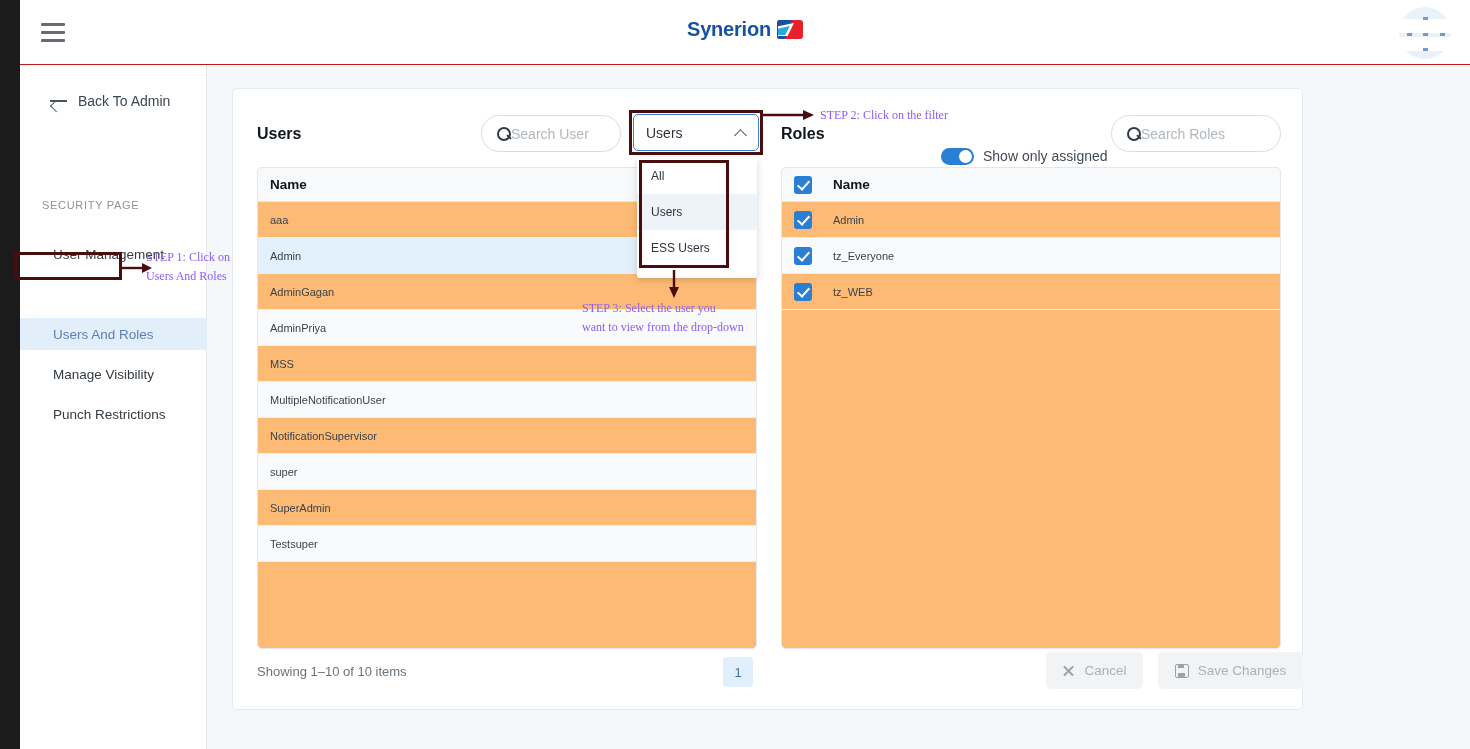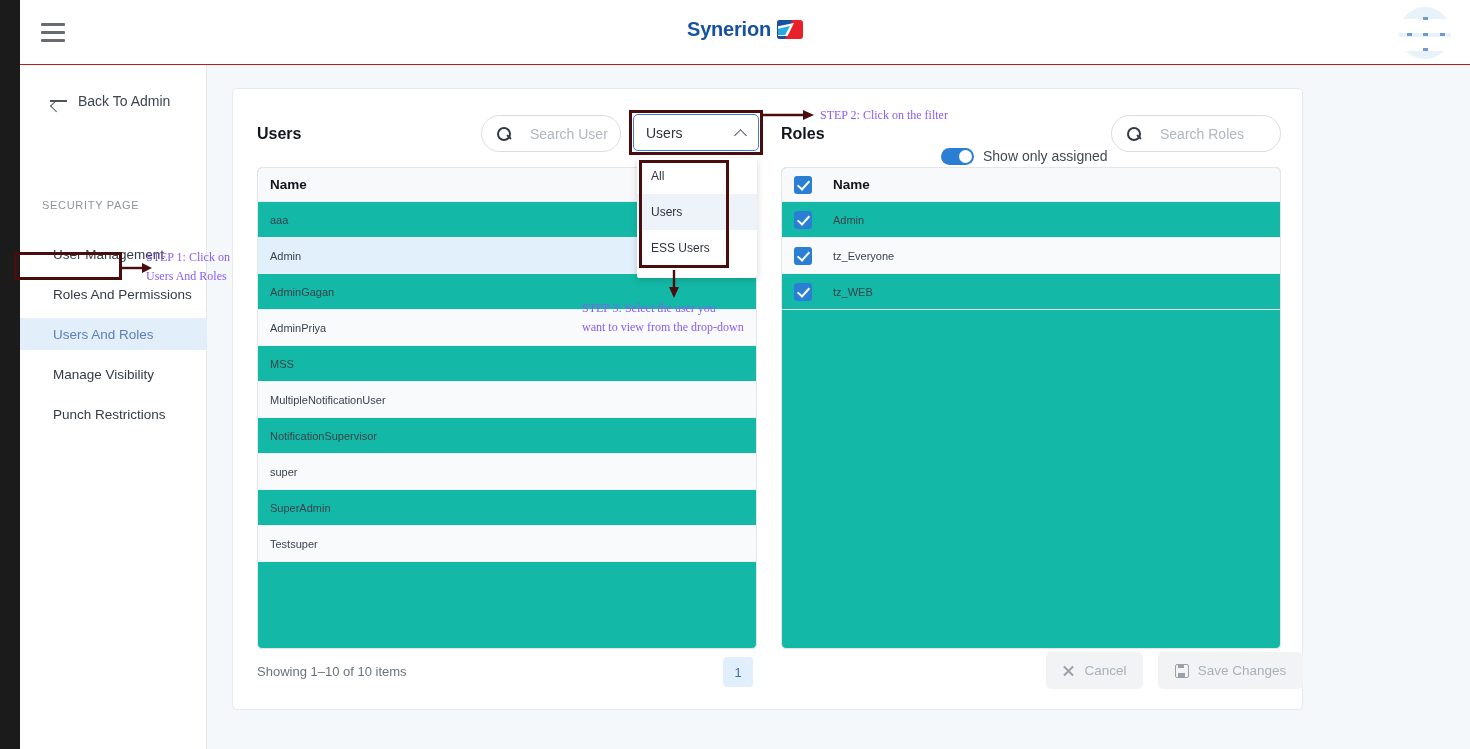--- a/index.html
+++ b/index.html
@@ -114,21 +114,21 @@
     background: #ffffff; border: 1px solid #e6eaee; border-radius: 5px;
   }
 
   .panel-title {
     position: absolute; font-size: 16px; font-weight: bold; color: #10161c;
   }
 
   
   .search-box {
     position: absolute; height: 37px; border: 1px solid #d8dde2; border-radius: 19px;
-    background: #fff; display: flex; align-items: center; padding-left: 15px; gap: 19px;
+    background: #fff; display: flex; align-items: center; padding-left: 15px; gap: 0;
   }
   .search-icon {
     width: 14px; height: 14px; position: relative; flex: 0 0 auto;
   }
   .search-icon::before {
     content: ""; position: absolute; left: 0; top: 0; width: 10px; height: 10px;
     border: 2px solid #2f3a45; border-radius: 50%;
   }
   .search-icon::after {
     content: ""; position: absolute; left: 9px; top: 9.5px; width: 6px; height: 2px;
@@ -158,21 +158,21 @@
     z-index: 30;
   }
   .filter-opt {
     height: 36px; display: flex; align-items: center; padding-left: 14px;
     font-size: 12px; color: #2c343c; cursor: pointer;
   }
   .filter-opt.sel { background: #eef3f9; }
 
   
   .tbl {
-    position: absolute; border: 1px solid #e2e7ec; border-radius: 5px; background: #14b8a6;
+    position: absolute; border: 1px solid #e2e7ec; border-radius: 5px; background: #fdba74;
     overflow: hidden;
   }
   .tbl-head {
     height: 34px; background: #f7f9fb; border-bottom: 1px solid #e6eaee;
     display: flex; align-items: center;
     font-size: 13.5px; font-weight: bold; color: #10161c;
   }
   .tbl-row {
     height: 36px; border-bottom: 1px solid #edf0f3;
     display: flex; align-items: center;
@@ -283,23 +283,20 @@
 
   <div class="sidebar">
     <div class="back-row">
       <span class="back-arrow"></span>
       <span class="back-label">Back To Admin</span>
     </div>
     <div class="section-label">SECURITY PAGE</div>
 
     <div class="nav-item" style="top:173px;">
       <span>User Management</span>
-    </div>
-    <div class="nav-item" style="top:213px;">
-      <span>Roles And Permissions</span>
     </div>
     <div class="nav-item active" style="top:253px;">
       <span>Users And Roles</span>
     </div>
     <div class="nav-item" style="top:293px;">
       <span>Manage Visibility</span>
     </div>
     <div class="nav-item" style="top:333px;">
       <span>Punch Restrictions</span>
     </div>

